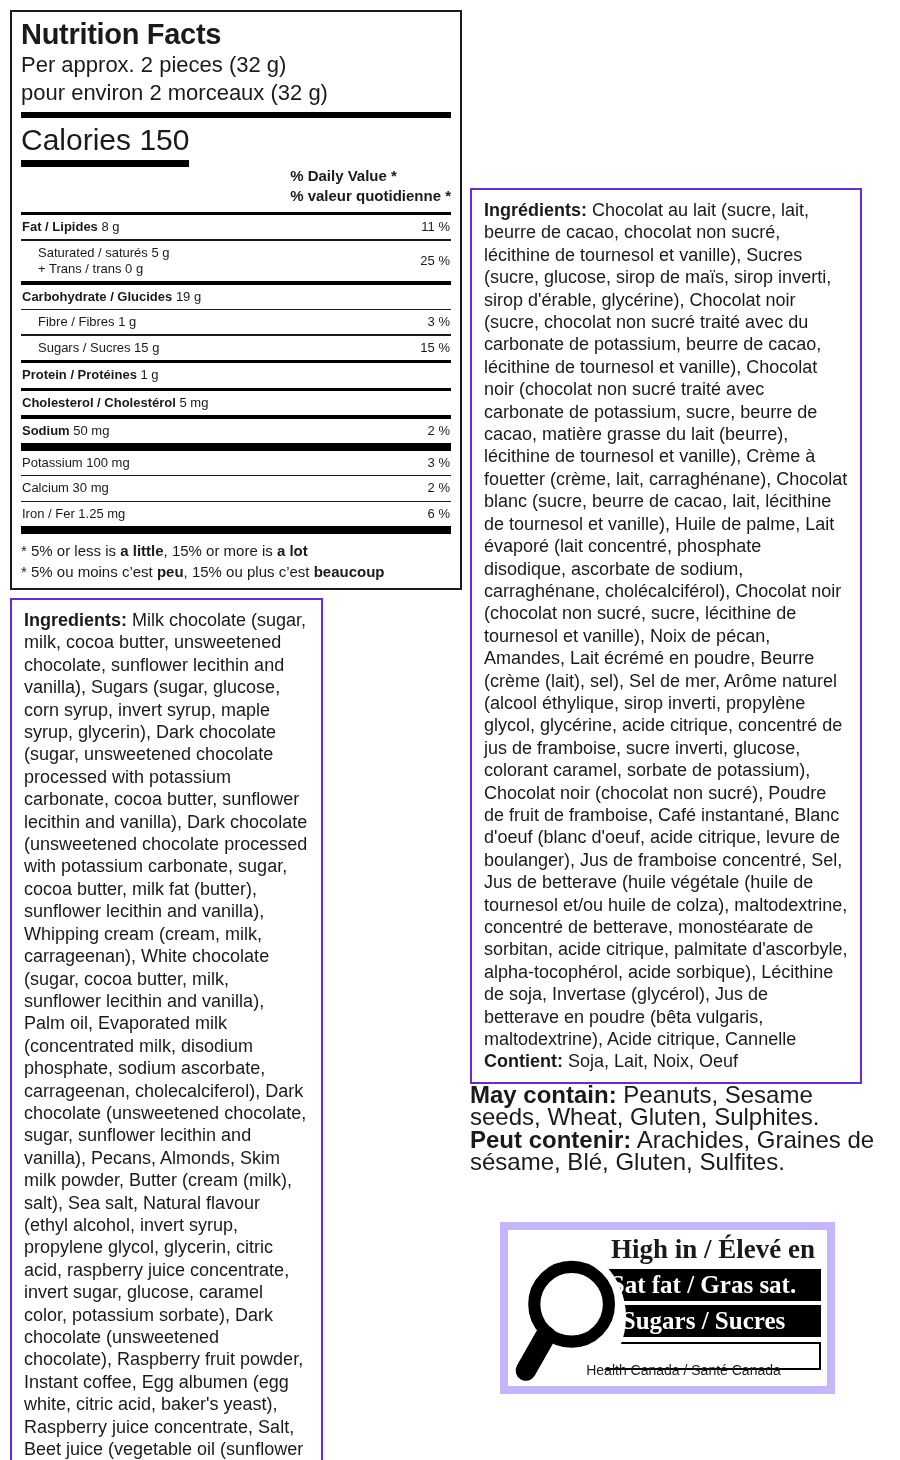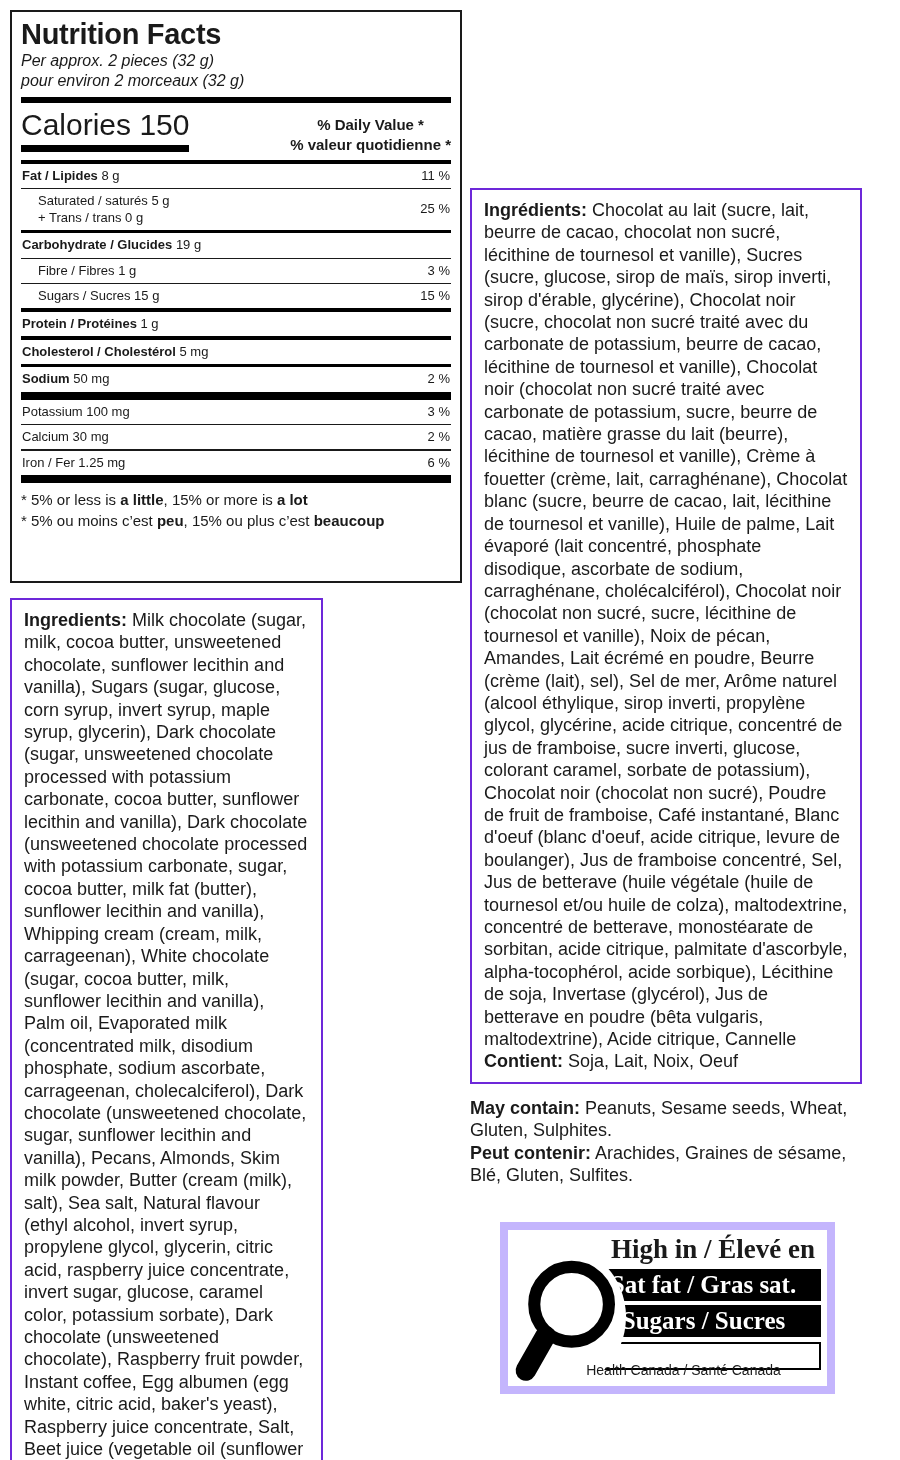--- a/index.html
+++ b/index.html
@@ -5,41 +5,41 @@
   * { margin:0; padding:0; box-sizing:border-box; }
   html,body { width:900px; height:1460px; background:#ffffff; color:#1a1a1a;
     font-family:"Liberation Sans", sans-serif; }
   #stage { position:relative; width:900px; height:1460px; overflow:hidden; }
   .b { font-weight:bold; }
 
   
   #nf-box { position:absolute; left:10px; top:10px; width:452px; min-height:573px;
     border:2px solid #1a1a1a; padding:7px 9px 4px 9px; background:#fff; }
   .nf-title { font-size:29px; font-weight:bold; line-height:1.1; letter-spacing:-0.3px; }
-  .nf-serving { font-size:16px; line-height:1.28;font-style:italic; }
+  .nf-serving { font-size:22px; line-height:1.28; }
   .hr6 { height:6px; background:#000; margin:5px 0 0 0; }
   .hr4 { height:3.5px; background:#000; }
   .hr1 { height:1.2px; background:#1a1a1a; }
   .hr8 { height:8px; background:#000; }
   .cal-row { display:flex; justify-content:space-between; align-items:flex-start; padding:7px 0 5px 0; }
   .cal-label { font-size:30px; font-weight:normal; line-height:1; white-space:nowrap; }
   .cal-bar { height:7px; background:#000; margin-top:5px; }
-  .dv-head { font-size:15px; font-weight:bold; text-align:center; line-height:1.35; padding-top:5px; }
+  .dv-head { font-size:15px; font-weight:bold; text-align:left; line-height:1.35; padding-top:5px;margin-top:36px; }
   .row { display:flex; justify-content:space-between; align-items:center;
     font-size:13px; padding:4px 1px; line-height:1.25; }
   .row .dv { white-space:nowrap; padding-left:8px; }
   .ind { padding-left:17px; }
   .foot { font-size:15px; line-height:1.4; padding:6px 0 2px 0; }
 
   
   .ing-box { border:2px solid #6d28d9; background:#fff; padding:9px 12px; }
   #ing-en { position:absolute; left:10px; top:598px; width:313px; min-height:824px; }
   .ing-text { font-size:18px; line-height:22.4px; }
   #right-col { position:absolute; left:470px; top:188px; width:392px; }
-  #may-contain { margin-top:13px; width:405px; font-size:18px; line-height:22.4px; }
+  #may-contain { width:405px; font-size:24px; line-height:22.4px; }
   #may-contain p { margin:0; }
 
   
   #high-in { position:absolute; left:500px; top:1222px; width:335px; height:172px;
     border:8px solid #c4b5fd; background:#fff; overflow:hidden; }
   .hi-title { font-family:"Liberation Serif", serif; font-weight:bold; font-size:27px;
     text-align:right; padding:3px 12px 0 0; line-height:1.2; position:relative; z-index:3; }
   .hi-bars { position:relative; z-index:0; }
   .hi-bar { margin:4px 6px 0 78px; height:32px; background:#000; color:#fff;
     font-family:"Liberation Serif", serif; font-weight:bold; font-size:25px;

